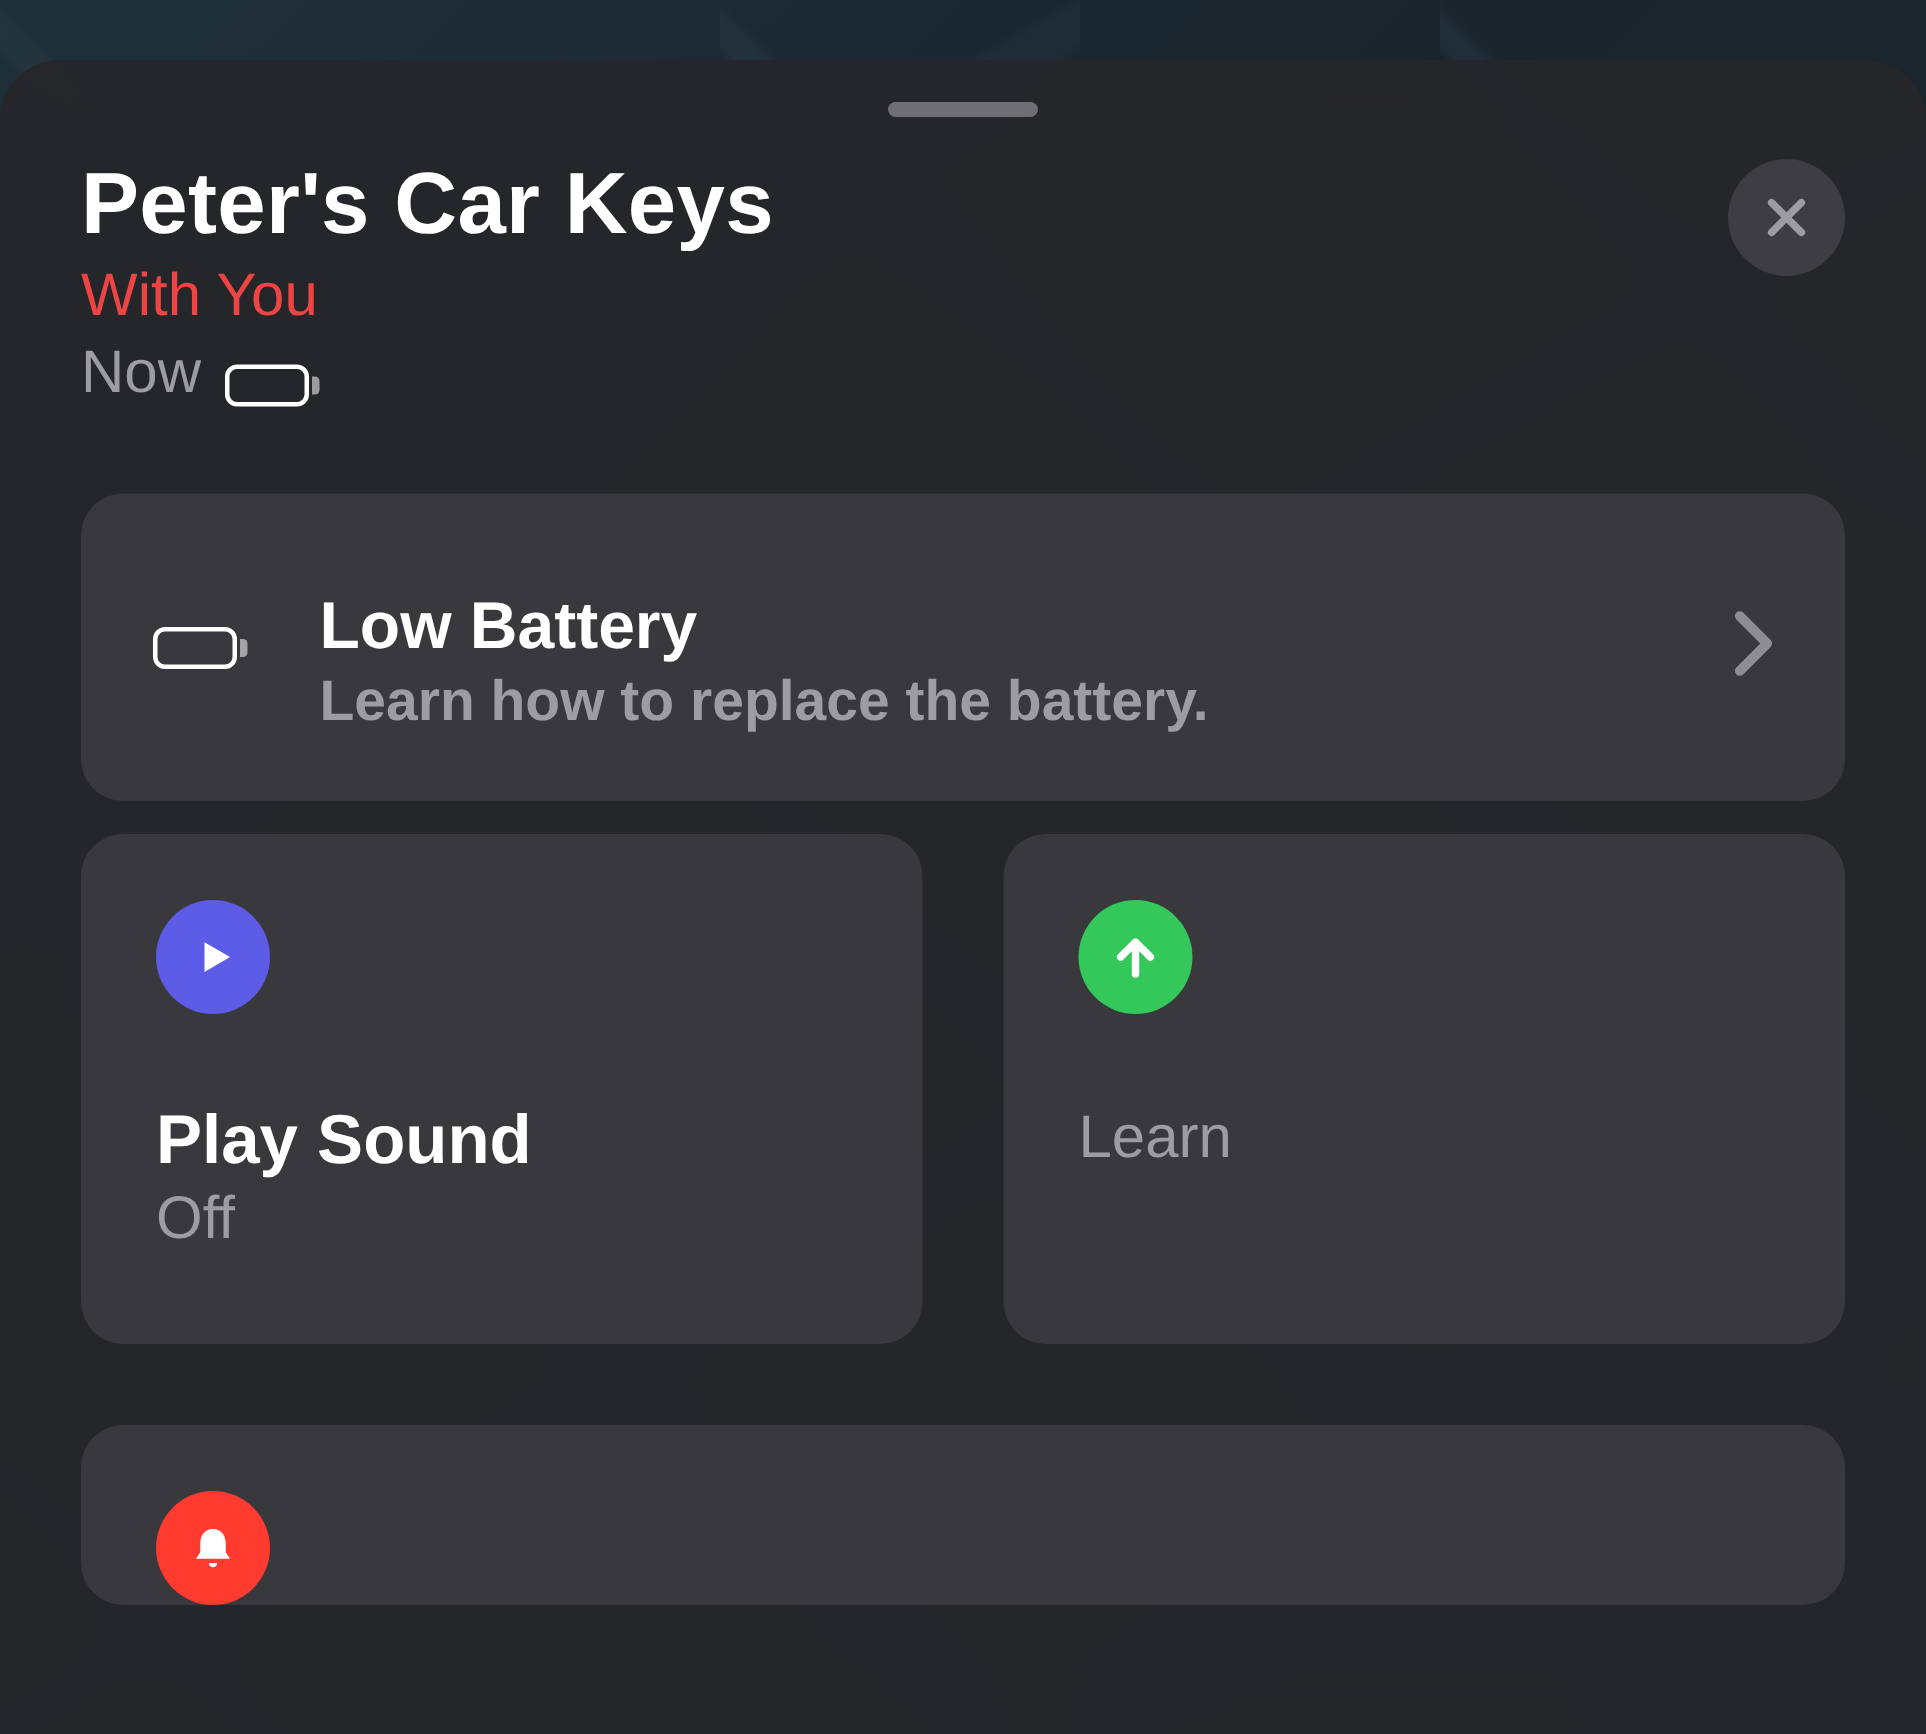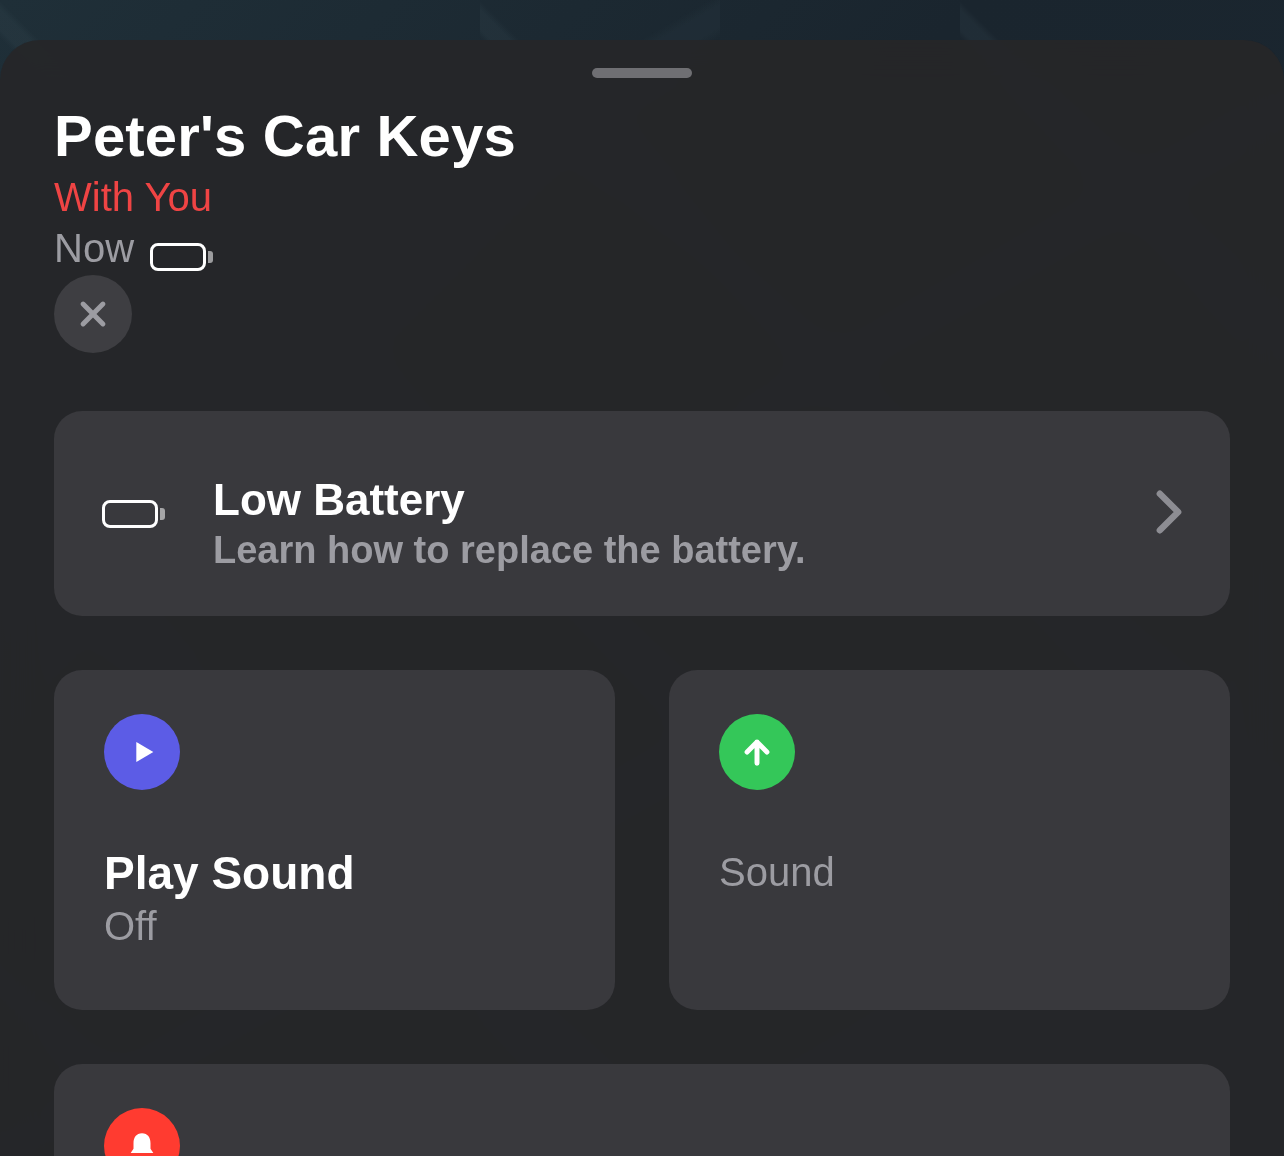--- a/index.html
+++ b/index.html
@@ -47,21 +47,20 @@
       width: 100px;
       height: 10px;
       border-radius: 6px;
       background: #6f6f73;
       margin: 8px auto 24px;
     }
     .header-row {
       display: flex;
       align-items: flex-start;
       justify-content: space-between;
-      flex-direction: column;
     }
     .title-block { }
     .title {
       font-size: 58px;
       font-weight: 700;
       letter-spacing: .2px;
       color: #fff;
     }
     .status-line {
       font-size: 40px;
@@ -142,21 +141,21 @@
       font-weight: 700;
       color: #9c9ca2;
       margin-top: 4px;
     }
     .chevron svg { width: 26px; height: 44px; }
 
     .grid-two {
       display: grid;
       grid-template-columns: 1fr 1fr;
       gap: 54px;
-      margin-top: 54px;
+      margin-top: 22px;
     }
     .action-card {
       padding: 44px 50px 46px;
       min-height: 340px;
       cursor: pointer;
       display: flex;
       flex-direction: column;
     }
     .circle-icon {
       width: 76px;
@@ -246,21 +245,21 @@
       <div class="action-title">Play Sound</div>
       <div class="action-sub">Off</div>
     </div>
 
     <div class="card action-card">
       <div class="circle-icon green">
         <svg viewBox="0 0 24 24">
           <path d="M12 20 L12 5 M12 5 L5 12 M12 5 L19 12" stroke="#fff" stroke-width="3.5" stroke-linecap="round" stroke-linejoin="round" fill="none"></path>
         </svg>
       </div>
-      <div class="action-sub">Sound</div>
+      <div class="action-sub">Learn</div>
     </div>
   </div>
 
   <div class="card partial-card">
     <div class="circle-icon red">
       <svg viewBox="0 0 24 24">
         <path d="M12 3 C8 3 6 6 6 10 L6 14 L4 17 L20 17 L18 14 L18 10 C18 6 16 3 12 3 Z M10 19 A2 2 0 0 0 14 19 Z" fill="#fff"></path>
       </svg>
     </div>
   </div>

